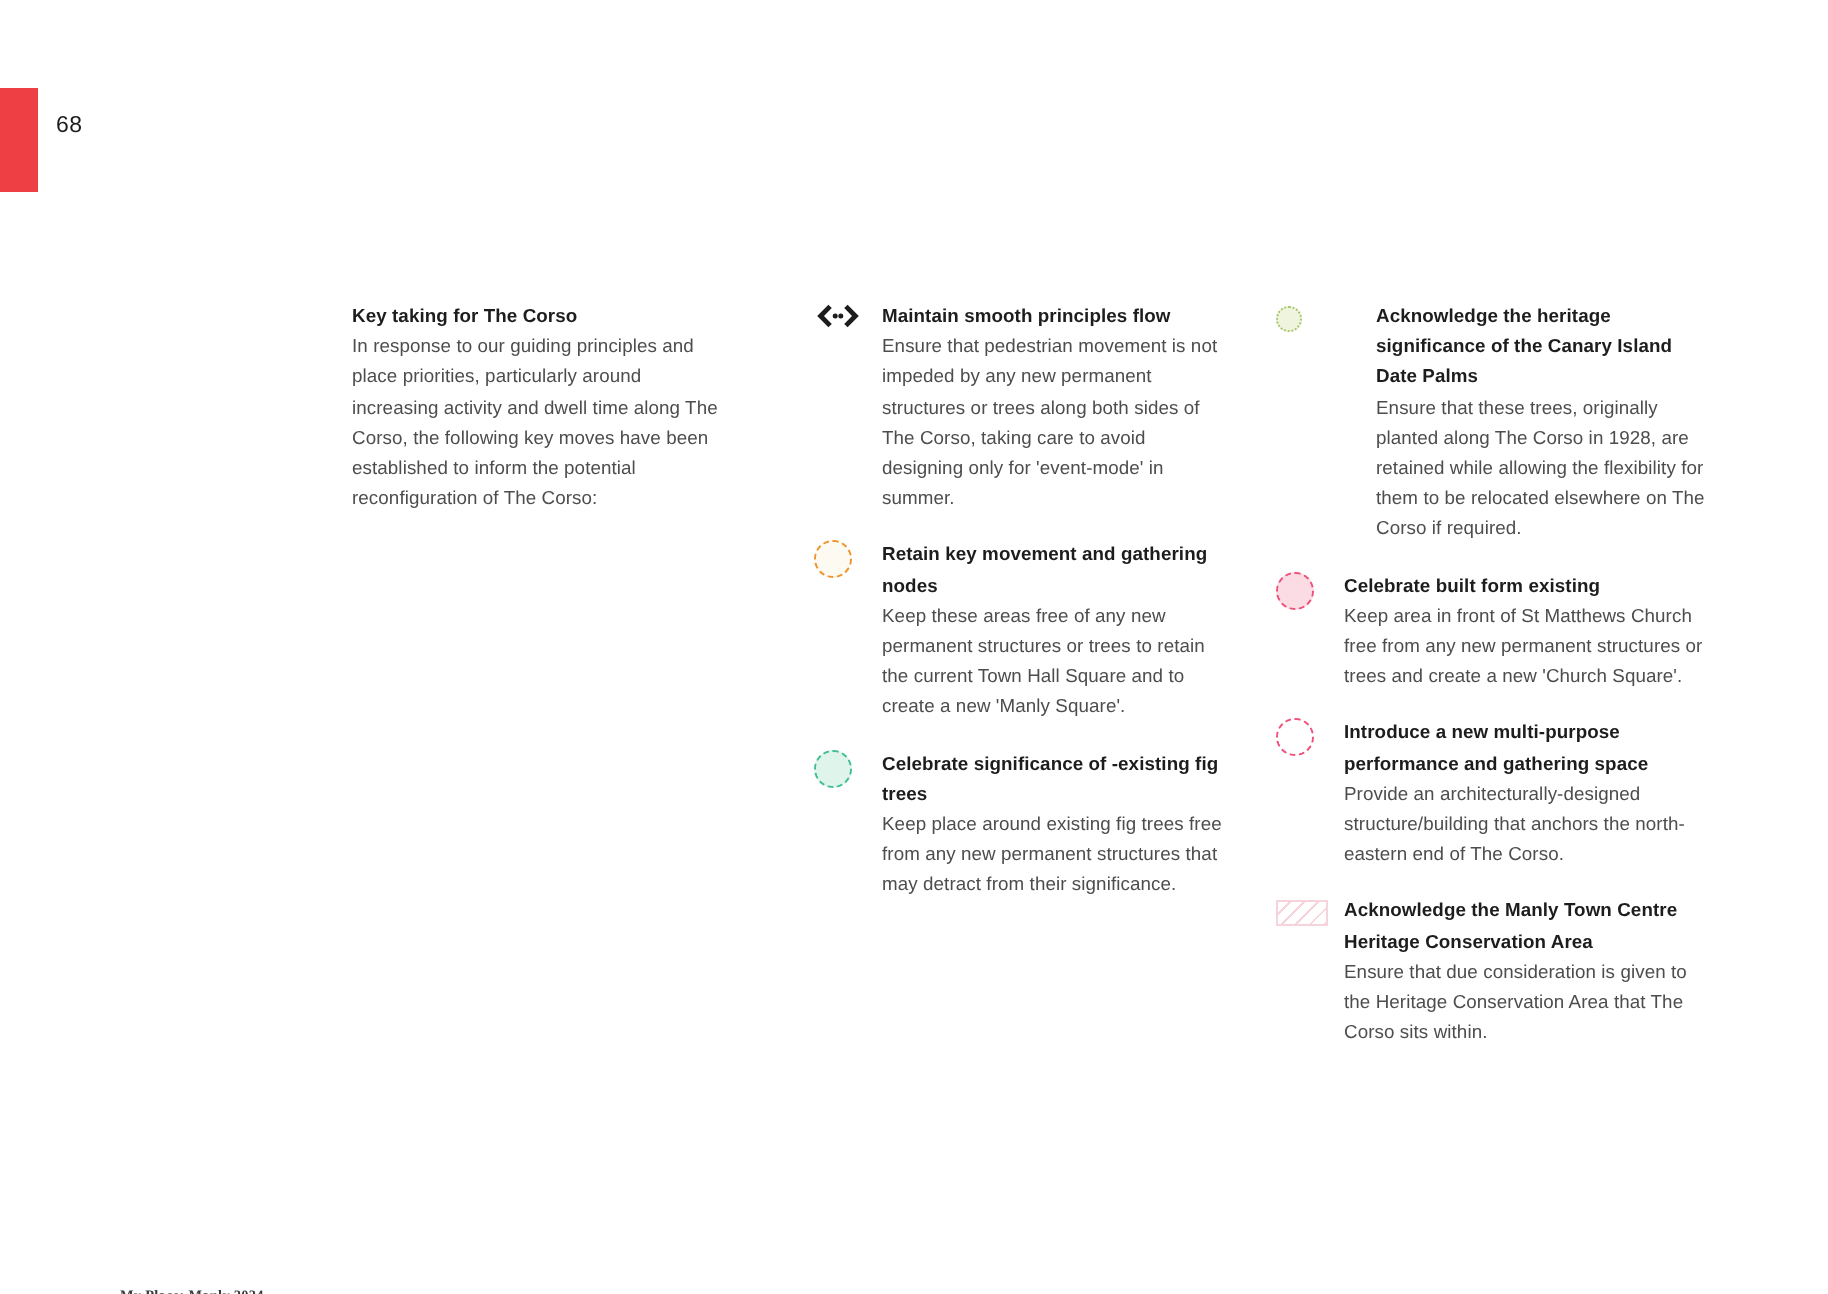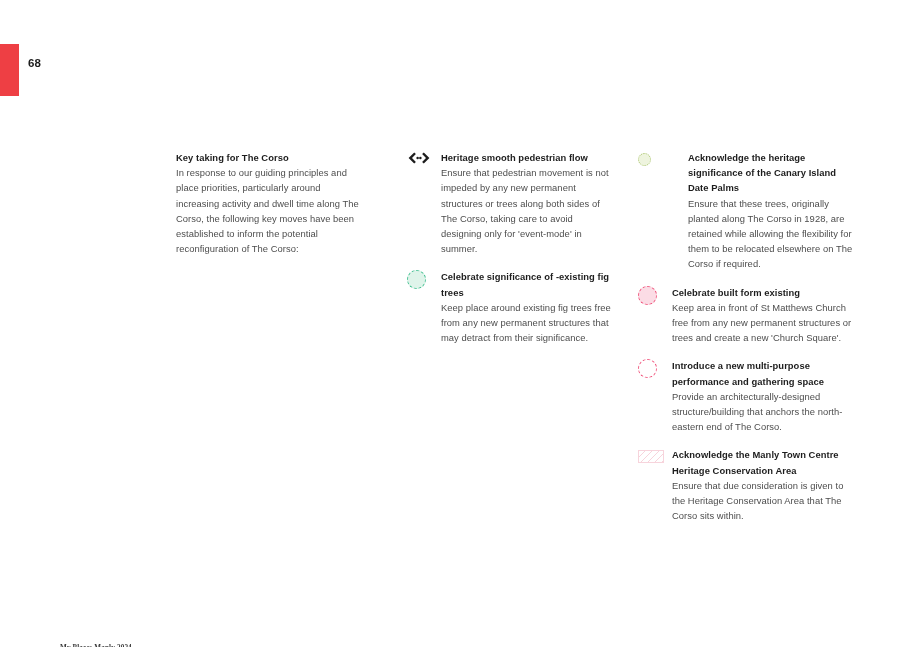--- a/index.html
+++ b/index.html
@@ -30,21 +30,21 @@
     width: 19px;
     height: 52px;
     background: #ee3f44;
   }
 
   .page-number {
     position: absolute;
     left: 28px;
     top: 57px;
     font-size: 11.5px;
-    font-weight: bold;
+    font-weight: normal;
     letter-spacing: 0.2px;
     color: #1d1d1d;
   }
 
   .footer-note {
     position: absolute;
     left: 60px;
     top: 644px;
     font-size: 7.2px;
     font-weight: bold;
@@ -191,25 +191,34 @@
       <div class="entry" style="margin-bottom:13px;">
         <div class="entry-icon">
           <svg class="icon-arrows" viewBox="0 0 24 14">
             <path d="M7.2 1.4 L1.6 7 L7.2 12.6 L8.9 11.0 L5.0 7 L8.9 3.0 Z" fill="#1d1d1d"></path>
             <path d="M16.8 1.4 L22.4 7 L16.8 12.6 L15.1 11.0 L19.0 7 L15.1 3.0 Z" fill="#1d1d1d"></path>
             <circle cx="10.6" cy="7" r="1.25" fill="#1d1d1d"></circle>
             <circle cx="13.4" cy="7" r="1.25" fill="#1d1d1d"></circle>
           </svg>
         </div>
         <div class="entry-text">
-          <div class="entry-title">Heritage smooth pedestrian flow</div>
+          <div class="entry-title">Maintain smooth principles flow</div>
           <div class="entry-body">Ensure that pedestrian movement is not impeded by any new permanent structures or trees along both sides of The Corso, taking care to avoid designing only for 'event-mode' in summer.</div>
         </div>
       </div>
 
+      <div class="entry" style="margin-bottom:13px;">
+        <div class="entry-icon">
+          <div class="icon-circle ic-orange"></div>
+        </div>
+        <div class="entry-text">
+          <div class="entry-title">Retain key movement and gathering nodes</div>
+          <div class="entry-body">Keep these areas free of any new permanent structures or trees to retain the current Town Hall Square and to create a new 'Manly Square'.</div>
+        </div>
+      </div>
 
       <div class="entry">
         <div class="entry-icon">
           <div class="icon-circle ic-green"></div>
         </div>
         <div class="entry-text">
           <div class="entry-title">Celebrate significance of -existing fig trees</div>
           <div class="entry-body">Keep place around existing fig trees free from any new permanent structures that may detract from their significance.</div>
         </div>
       </div>

